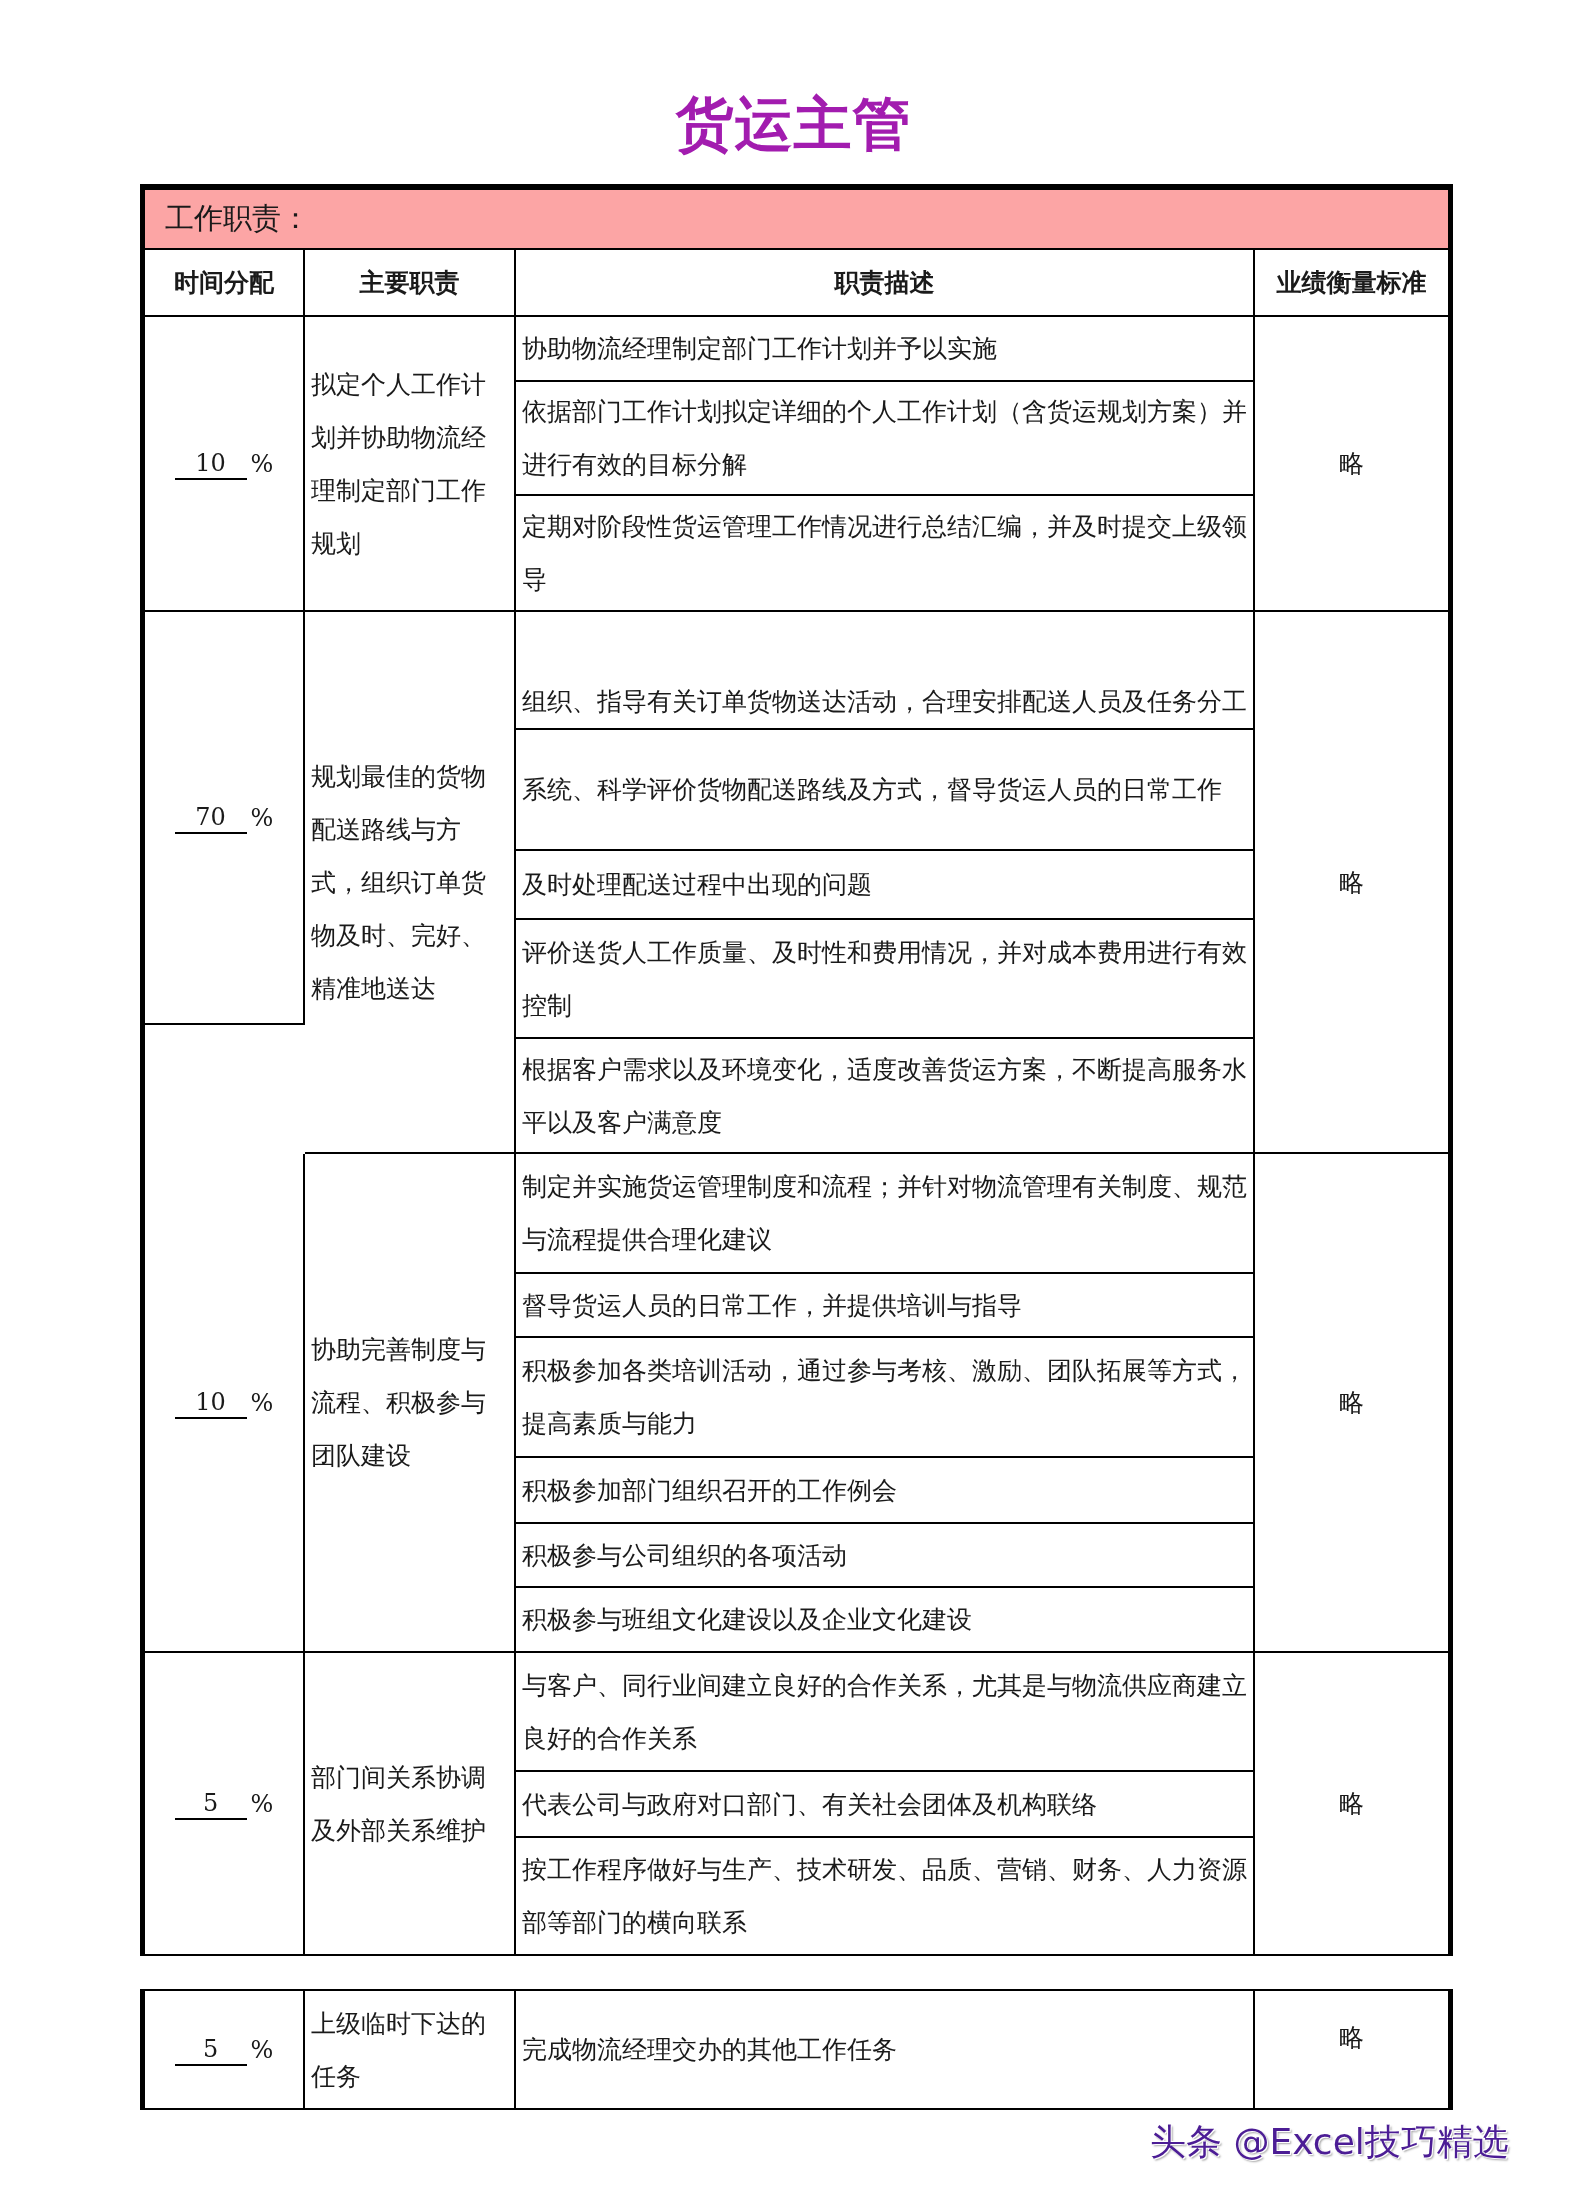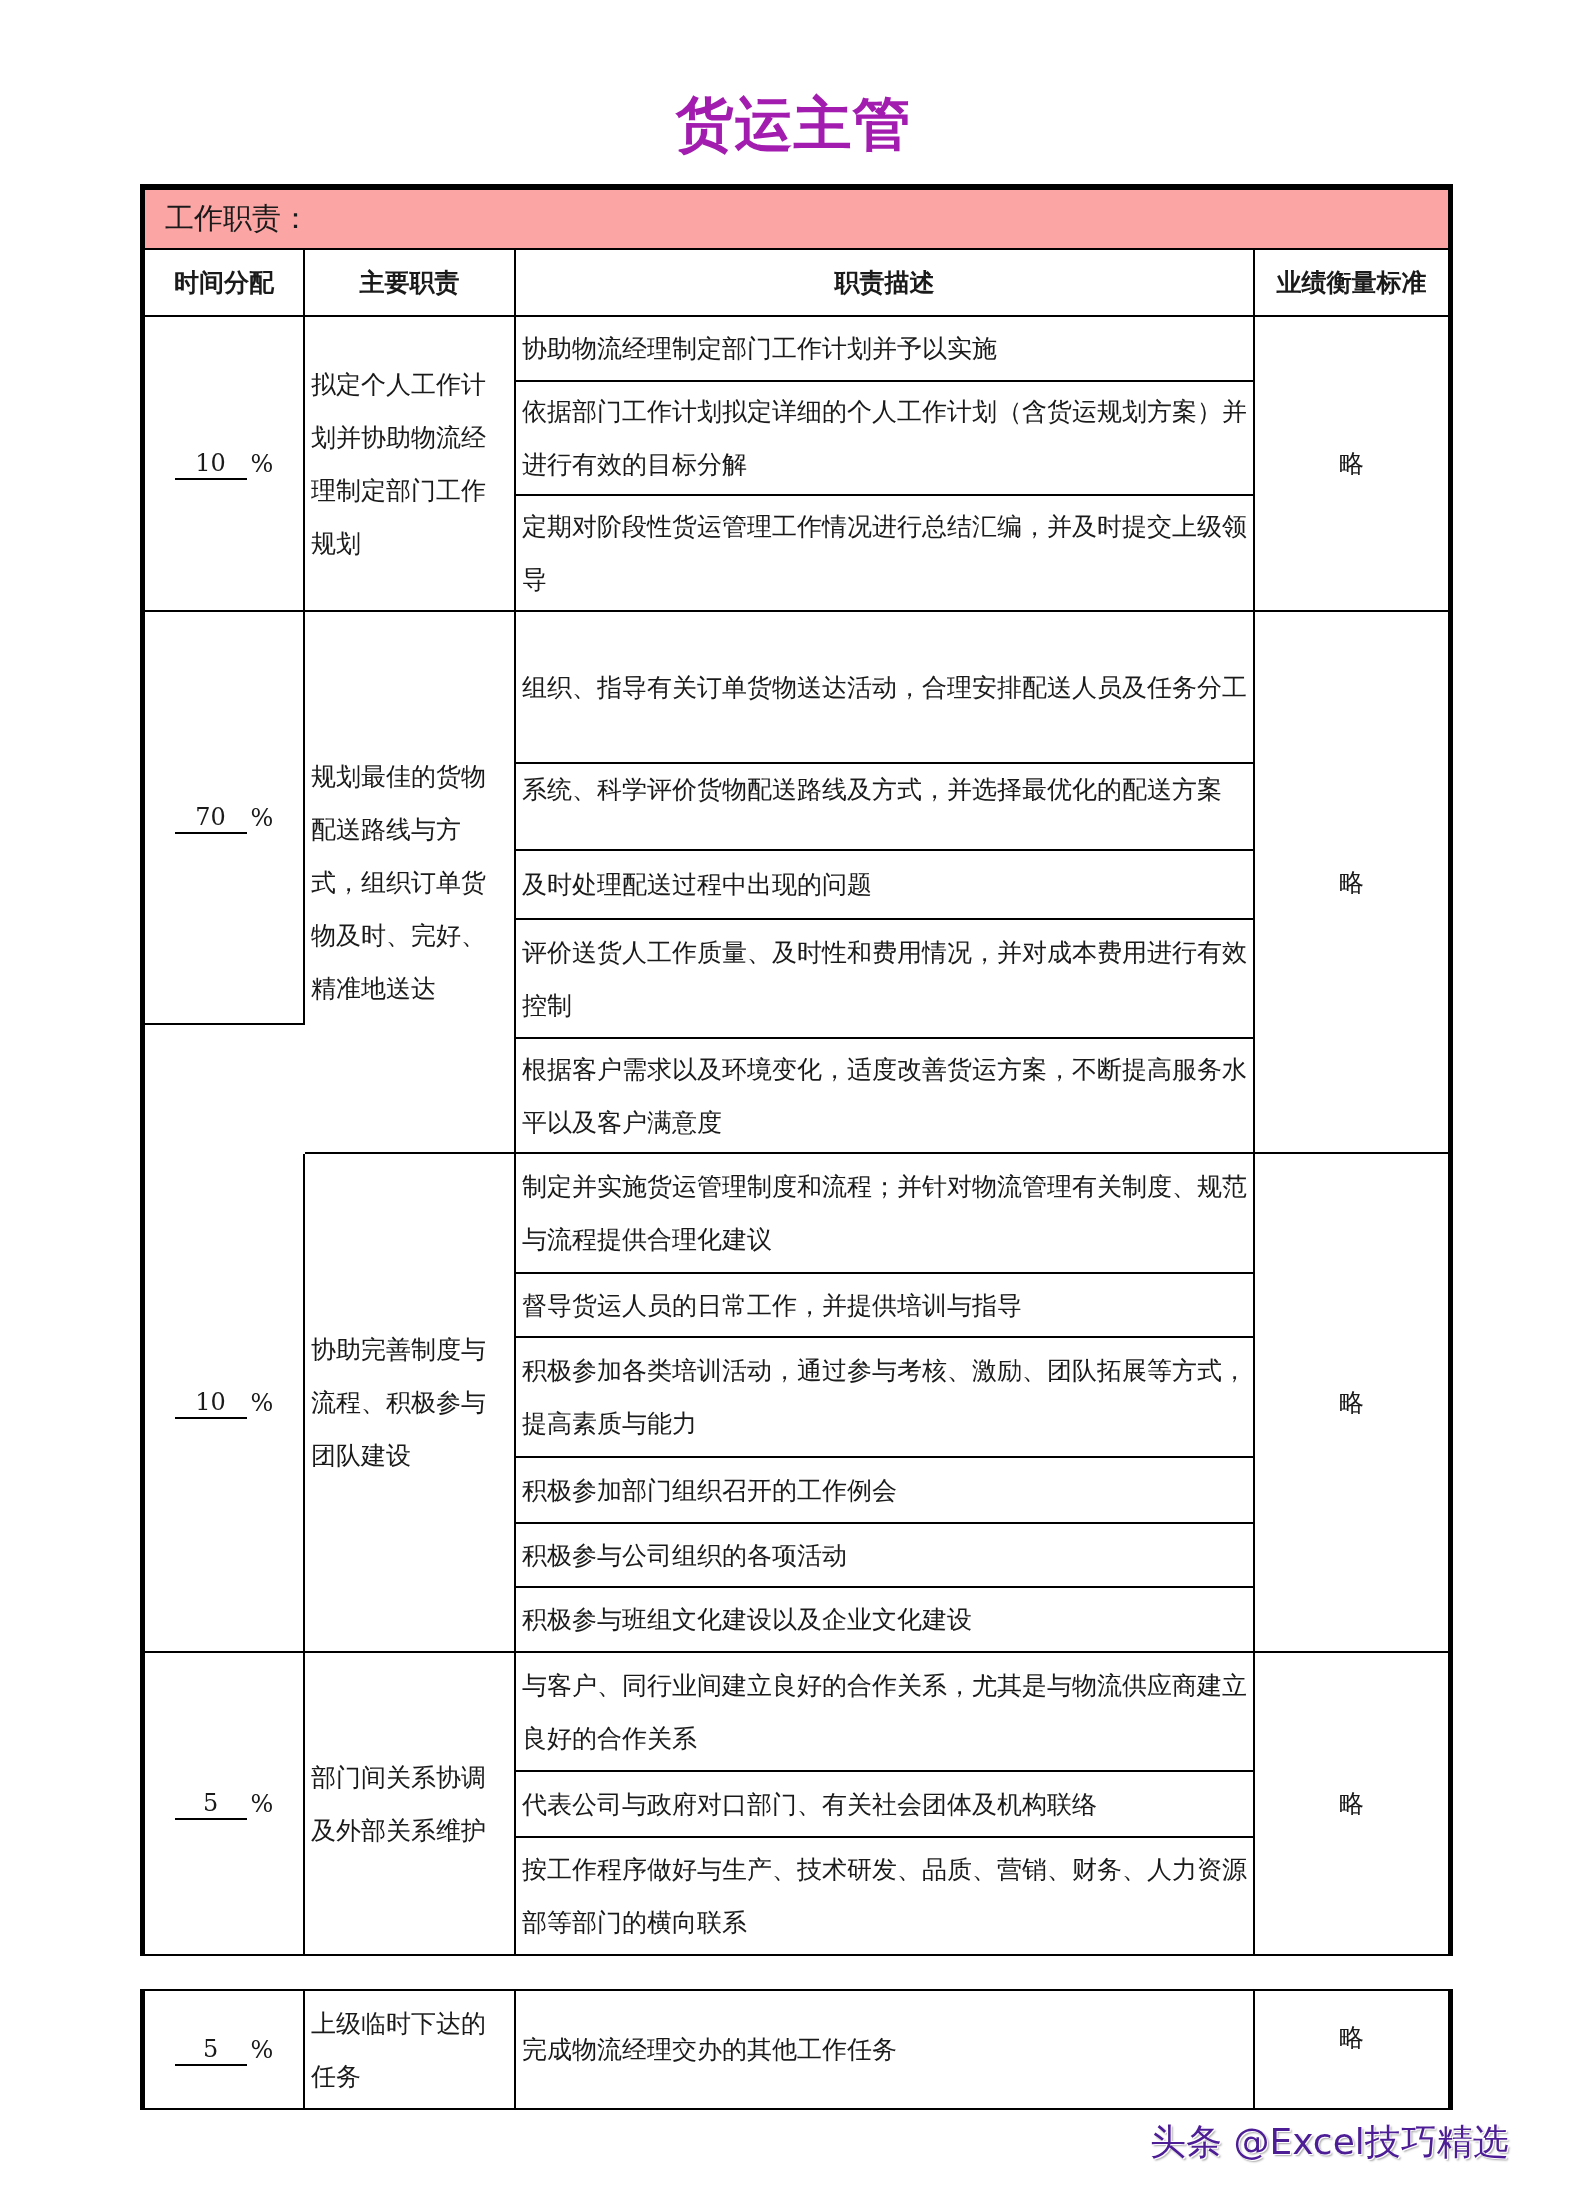--- a/index.html
+++ b/index.html
@@ -66,25 +66,25 @@
     <div class="abs cell metric last" style="left:1255px;top:317px;width:193px;height:295px;">
       <span>略</span>
     </div>
     <div class="abs cell pct" style="left:145px;top:612px;width:160px;height:413px;">
       <span class="num">70</span>
       <span class="sign">%</span>
     </div>
     <div class="abs cell duty" style="left:305px;top:612px;width:211px;height:542px;">
       <span>规划最佳的货物配送路线与方式，组织订单货物及时、完好、精准地送达</span>
     </div>
-    <div class="abs cell desc" style="left:516px;top:612px;width:739px;height:152px;">
+    <div class="abs cell desc" style="left:516px;top:612px;width:739px;height:118px;align-items:flex-end;">
       <span>组织、指导有关订单货物送达活动，合理安排配送人员及任务分工</span>
     </div>
     <div class="abs cell desc" style="left:516px;top:730px;width:739px;height:121px;">
-      <span>系统、科学评价货物配送路线及方式，并选择最优化的配送方案</span>
+      <span>系统、科学评价货物配送路线及方式，督导货运人员的日常工作</span>
     </div>
     <div class="abs cell desc" style="left:516px;top:851px;width:739px;height:69px;">
       <span>及时处理配送过程中出现的问题</span>
     </div>
     <div class="abs cell desc" style="left:516px;top:920px;width:739px;height:119px;">
       <span>评价送货人工作质量、及时性和费用情况，并对成本费用进行有效控制</span>
     </div>
     <div class="abs cell desc" style="left:516px;top:1039px;width:739px;height:115px;">
       <span>根据客户需求以及环境变化，适度改善货运方案，不断提高服务水平以及客户满意度</span>
     </div>

